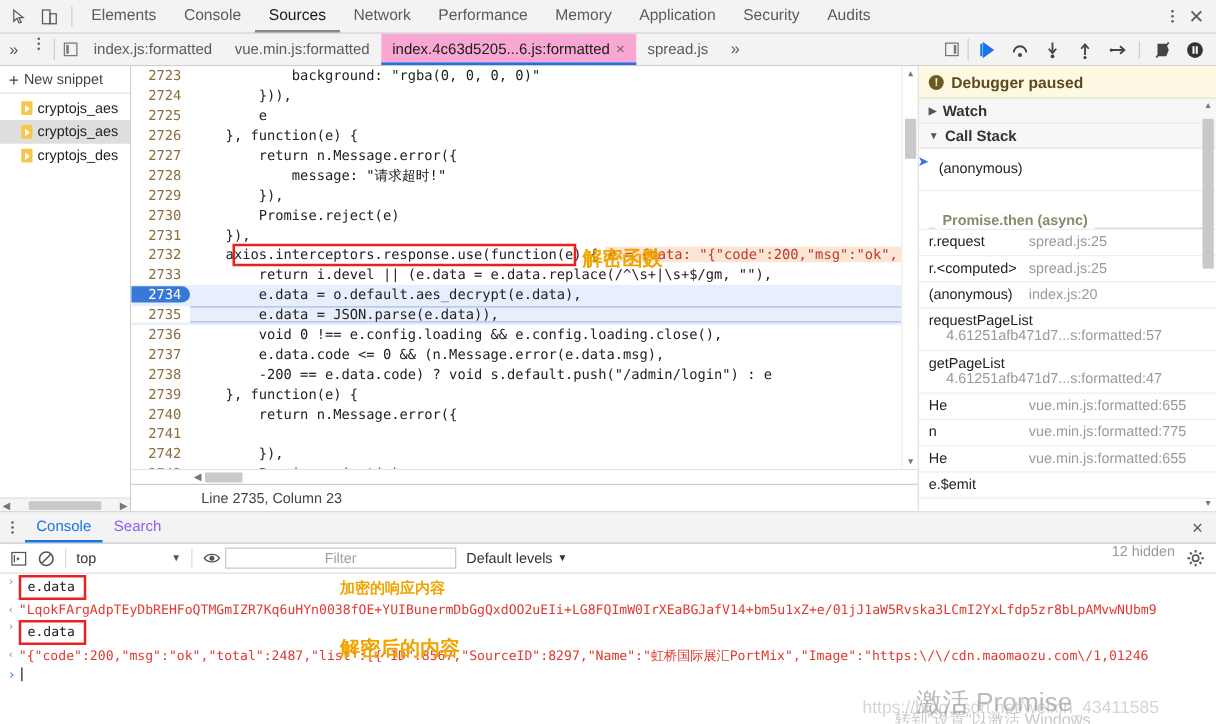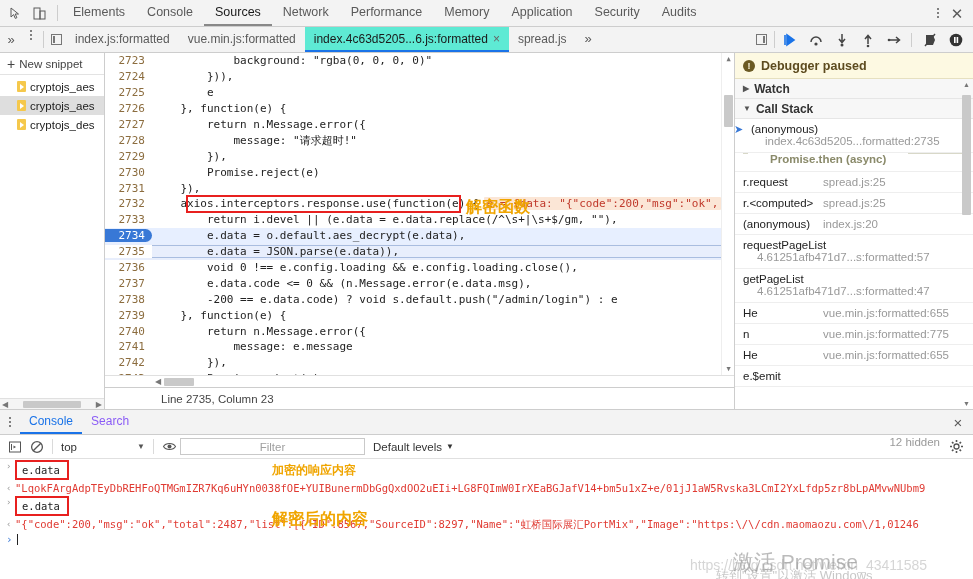--- a/index.html
+++ b/index.html
@@ -50,21 +50,21 @@
   .navbox .bx { width:11px; height:11px; border:1px solid #777; position:relative; }
   .navbox .bx:before { content:""; position:absolute; left:1px; top:1px; bottom:1px; width:2px; background:#777; }
   .navbox.rt .bx:before { left:auto; right:1px; }
   .vline { width:1px; background:#cdcdcd; margin:4px 3px; }
   .file-tabs { display:flex; align-items:stretch; flex:1; min-width:0; }
   .file-tab {
     padding:0 9px; display:flex; align-items:center; gap:5px;
     font-size:12px; color:#5a5a5a; white-space:nowrap;
     border-bottom:2px solid transparent;
   }
-  .file-tab.active { color:#1a1a1a; background:#5eead4; border-bottom:2px solid #1a73e8; }
+  .file-tab.active { color:#1a1a1a; background:#f9a8d4; border-bottom:2px solid #1a73e8; }
   .file-tab .tclose { font-size:12px; color:#666; }
   .dbg-tools { display:flex; align-items:center; gap:3px; padding-right:6px; }
   .dbg-btn { width:23px; height:22px; display:flex; align-items:center; justify-content:center; }
 
   
   .middle { flex:1; display:flex; min-height:0; }
 
   
   .navigator { width:105px; min-width:105px; background:#fff; border-right:1px solid #cdcdcd; display:flex; flex-direction:column; }
   .new-snippet { height:22px; display:flex; align-items:center; gap:4px; padding-left:7px; font-size:11.5px; color:#444; border-bottom:1px solid #e3e3e3;}
@@ -125,21 +125,21 @@
   .cs-list { flex:1; overflow:hidden; }
   .cs-row { min-height:21px; display:flex; align-items:center; padding-left:8px; border-bottom:1px solid #eee; font-size:11.5px; position:relative;}
   .cs-row.two { flex-direction:column; align-items:flex-start; justify-content:center; padding:2px 0 3px 8px; min-height:34px;}
   .cs-name { color:#222; }
   .cs-loc { color:#999; }
   .cs-row.two .cs-loc { padding-left:14px; }
   .cs-row .cs-loc.inline { position:absolute; left:88px; }
   .cs-row.cur .arrw { position:absolute; left:-1px; top:4px; color:#3878d6; font-size:11px;}
   .cs-row.cur { padding-left:16px; }
   .cs-row.cur .cs-loc { padding-left:14px; }
-  .async-row { display:flex; align-items:flex-start; gap:22px; padding:0 8px; height:19px; border-bottom:1px solid #eee;}
+  .async-row { display:flex; align-items:flex-end; gap:6px; padding:0 8px; height:19px; border-bottom:1px solid #eee;margin-top:12px;}
   .async-row .lbl { color:#8a8a6a; font-weight:bold; font-size:11.5px; white-space:nowrap;}
   .async-row .ln { flex:1; height:1px; background:#d8d8c8; }
   .async-row .lnl { width:5px; height:1px; background:#d8d8c8; }
   .dbg-scroll { position:absolute; right:0; top:26px; bottom:0; width:13px;}
   .dbg-scroll .vthumb{position:absolute;top:16px;left:2px;width:9px;height:120px;background:#c9c9c9;border-radius:1px;}
   .dbg-scroll .up,.dbg-scroll .dn{position:absolute;left:2px;width:9px;text-align:center;font-size:7px;color:#777;}
   .dbg-scroll .up{top:2px;} .dbg-scroll .dn{bottom:2px;}
 
   
   .drawer { height:170px; min-height:170px; border-top:1px solid #cdcdcd; display:flex; flex-direction:column; background:#fff;}
@@ -362,21 +362,21 @@
             <div class="row"><div class="gut">2731</div><div class="code">    }),</div></div>
             <div class="row"><div class="gut">2732</div><div class="code">    axios.interceptors.response.use(function(e) {<span class="inline-eval">e = {data: "{"code":200,"msg":"ok",</span></div></div>
             <div class="row"><div class="gut">2733</div><div class="code">        return i.devel || (e.data = e.data.replace(/^\s+|\s+$/gm, ""),</div></div>
             <div class="row exec"><div class="gut">2734</div><div class="code">        e.data = o.default.aes_decrypt(e.data),</div></div>
             <div class="row sel-line"><div class="gut">2735</div><div class="code">        e.data = JSON.parse(e.data)),</div></div>
             <div class="row"><div class="gut">2736</div><div class="code">        void 0 !== e.config.loading &amp;&amp; e.config.loading.close(),</div></div>
             <div class="row"><div class="gut">2737</div><div class="code">        e.data.code &lt;= 0 &amp;&amp; (n.Message.error(e.data.msg),</div></div>
             <div class="row"><div class="gut">2738</div><div class="code">        -200 == e.data.code) ? void s.default.push("/admin/login") : e</div></div>
             <div class="row"><div class="gut">2739</div><div class="code">    }, function(e) {</div></div>
             <div class="row"><div class="gut">2740</div><div class="code">        return n.Message.error({</div></div>
-            <div class="row"><div class="gut">2741</div><div class="code">            message: e.message</div></div>
+            <div class="row"><div class="gut">2741</div></div>
             <div class="row"><div class="gut">2742</div><div class="code">        }),</div></div>
             <div class="row"><div class="gut">2743</div><div class="code">        Promise.reject(e)</div></div>
           </div>
         <div class="edit-scroll-v">
           <span class="up">▲</span>
           <span class="vthumb"></span>
           <span class="dn">▼</span>
         </div>
       </div>
       <div class="edit-hscroll">
@@ -398,21 +398,20 @@
         <span>Watch</span>
       </div>
       <div class="sect-head">
         <span class="tri">▼</span>
         <span>Call Stack</span>
       </div>
       <div class="cs-list" id="cs-list">
           <div class="cs-row two cur">
             <span class="arrw">➤</span>
             <span class="cs-name">(anonymous)</span>
-            <span class="cs-loc">index.4c63d5205...formatted:2735</span>
           </div>
           <div class="async-row">
             <span class="lnl"></span>
             <span class="lbl">Promise.then (async)</span>
             <span class="ln"></span>
           </div>
           <div class="cs-row">
             <span class="cs-name">r.request</span>
             <span class="cs-loc inline">spread.js:25</span>
           </div>

